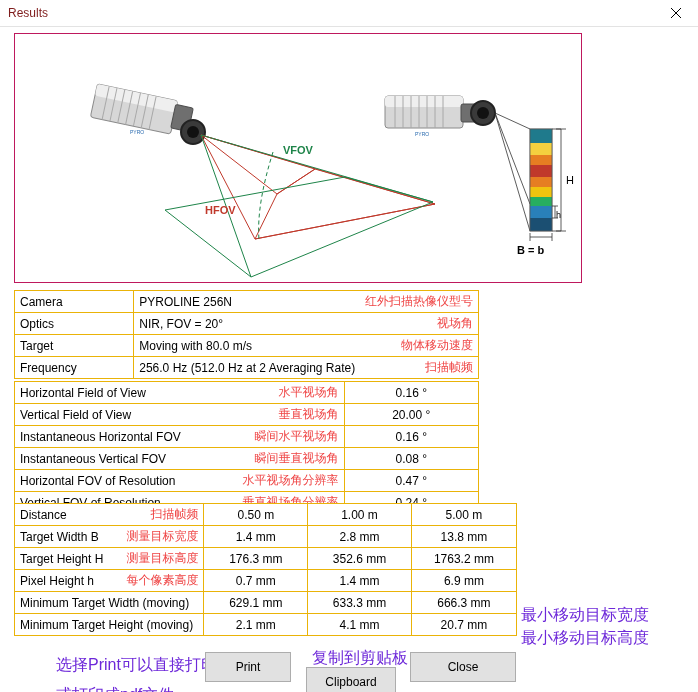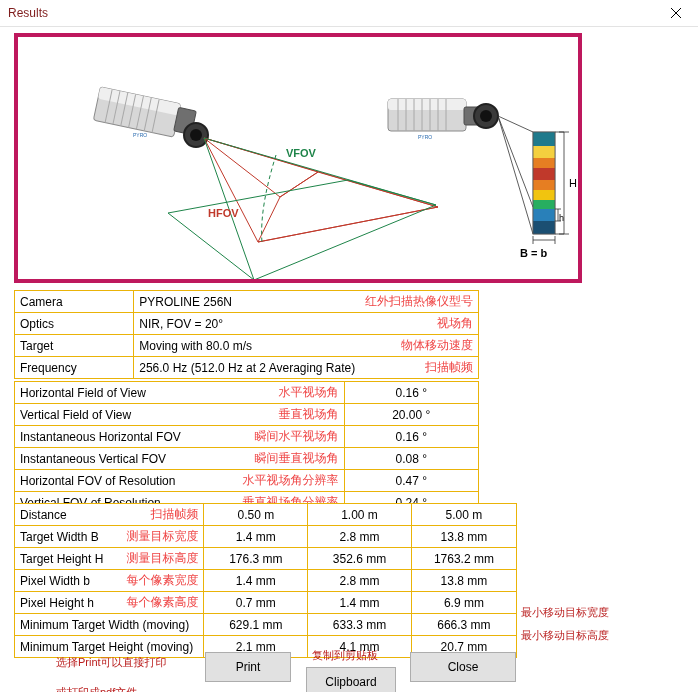--- a/index.html
+++ b/index.html
@@ -47,21 +47,21 @@
     cursor: pointer;
   }
 
   
   .illus {
     position: absolute;
     left: 14px;
     top: 33px;
     width: 568px;
     height: 250px;
-    border: 4px solid #be185d;
+    border: 1px solid #be185d;
     background: #ffffff;
     box-sizing: border-box;
     overflow: hidden;
   }
   
   table.grid {
     border-collapse: collapse;
     position: absolute;
     font-size: 12px;
   }
@@ -73,22 +73,22 @@
     white-space: nowrap;
   }
   .label-cell { text-align: left; }
   .val-cell   { text-align: left; }
   .num-cell   { text-align: center; }
   .hdr-cell   { text-align: center; }
 
   
   .note {
     position: absolute;
-    color: #b91c1c;
-    font-size: 11px;
+    color: #6d28d9;
+    font-size: 16px;
     white-space: nowrap;
   }
   .note-inline {
     color: #ef4444;
     float: right;
     padding-left: 10px;
   }
 
   
   .btnrow {
@@ -381,31 +381,20 @@
           <div class="inline-note-wrap">
             <span>Target Height H</span>
             <span class="note-inline">测量目标高度</span>
           </div>
         </td>
         <td class="cN num-cell">176.3 mm</td>
         <td class="cN num-cell">352.6 mm</td>
         <td class="cN num-cell">1763.2 mm</td>
       </tr>
 
-      <tr>
-        <td class="c1 label-cell">
-          <div class="inline-note-wrap">
-            <span>Pixel Width b</span>
-            <span class="note-inline">每个像素宽度</span>
-          </div>
-        </td>
-        <td class="cN num-cell">1.4 mm</td>
-        <td class="cN num-cell">2.8 mm</td>
-        <td class="cN num-cell">13.8 mm</td>
-      </tr>
 
       <tr>
         <td class="c1 label-cell">
           <div class="inline-note-wrap">
             <span>Pixel Height h</span>
             <span class="note-inline">每个像素高度</span>
           </div>
         </td>
         <td class="cN num-cell">0.7 mm</td>
         <td class="cN num-cell">1.4 mm</td>

